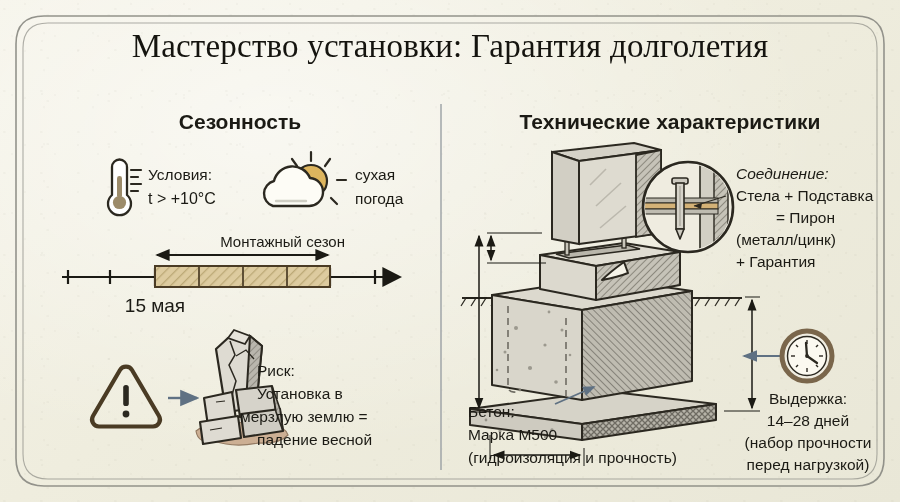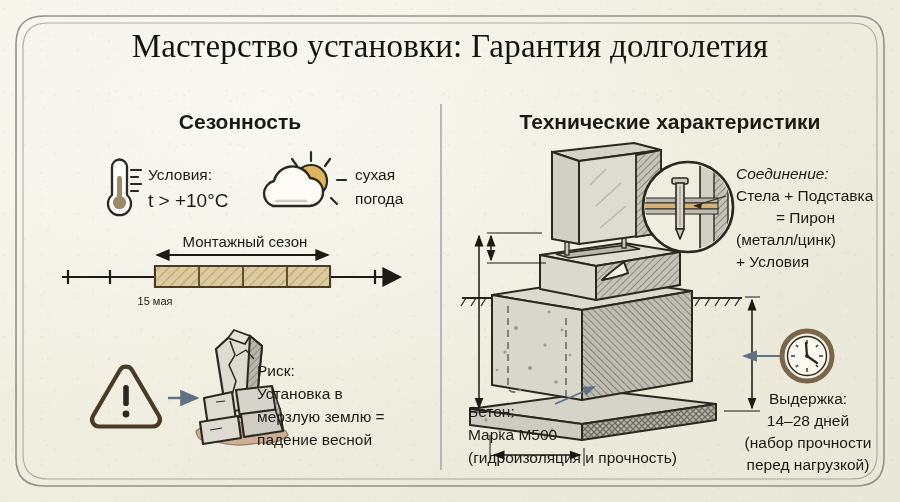--- a/index.html
+++ b/index.html
@@ -102,21 +102,21 @@
         <line x1="337" y1="180" x2="346" y2="180"></line>
         <line x1="331" y1="198" x2="337" y2="204"></line>
       </g>
       <circle cx="311" cy="181" r="16" fill="#ddb55e" stroke="#2b2820" stroke-width="2.2"></circle>
       <path d="M273 206 a13 13 0 0 1 1 -25 a19 19 0 0 1 36 -3 a13.5 13.5 0 0 1 -2 28 Z" fill="#fdfcf6" stroke="#2b2820" stroke-width="2.4" stroke-linejoin="round"></path>
       <path d="M276 201 h30" stroke="#cfcec4" stroke-width="2.4" stroke-linecap="round"></path>
     </g>
   </svg>
 
   <div class="lbl" style="left:148px; top:165px;">Условия:</div>
-  <div class="lbl" style="left:148px; top:189px; font-size:19px;">t &gt; +10°C</div>
+  <div class="lbl" style="left:148px; top:189px; font-size:16px;">t &gt; +10°C</div>
   <div class="lbl" style="left:355px; top:165px;">сухая</div>
   <div class="lbl" style="left:355px; top:189px;">погода</div>
 
   <svg class="abs" width="900" height="502">
     <defs>
       <pattern id="hatchTan" width="7" height="7" patternTransform="rotate(45)" patternUnits="userSpaceOnUse">
         <rect width="7" height="7" fill="#ddcb9f"></rect>
         <line x1="0" y1="0" x2="0" y2="7" stroke="#b9a madeup"></line>
         <line x1="0" y1="0" x2="0" y2="7" stroke="#bca977" stroke-width="2.6"></line>
       </pattern>
@@ -143,22 +143,22 @@
     <rect x="155" y="266" width="175" height="21" fill="url(#hatchTan)" stroke="#4a3b24" stroke-width="2"></rect>
     <g stroke="#4a3b24" stroke-width="1.7">
       <line x1="199" y1="266" x2="199" y2="287"></line>
       <line x1="243" y1="266" x2="243" y2="287"></line>
       <line x1="287" y1="266" x2="287" y2="287"></line>
     </g>
 
     <line x1="157" y1="255" x2="328" y2="255" stroke="#1b1a14" stroke-width="1.8" marker-start="url(#arrLs)" marker-end="url(#arrRs)"></line>
   </svg>
 
-  <div class="lbl c" style="left:145px; top:232px; width:200px; font-size:15px;">Монтажный сезон</div>
-  <div class="lbl c" style="left:105px; top:294px; width:100px; font-size:11px;">15 мая</div>
+  <div class="lbl c" style="left:145px; top:232px; width:200px; font-size:15px;text-align:right;">Монтажный сезон</div>
+  <div class="lbl c" style="left:105px; top:294px; width:100px; font-size:19px;">15 мая</div>
 
   <svg class="abs" width="900" height="502">
     <defs>
       <pattern id="hatchGray" width="5" height="5" patternTransform="rotate(45)" patternUnits="userSpaceOnUse">
         <rect width="5" height="5" fill="#b9b6ad"></rect>
         <line x1="0" y1="0" x2="0" y2="5" stroke="#8d8a80" stroke-width="1.8"></line>
       </pattern>
       <marker id="arrBlue" markerWidth="8" markerHeight="8" refX="7" refY="4" orient="auto">
         <path d="M0 0.6 L8 4 L0 7.4 Z" fill="#5f7183"></path>
       </marker>
@@ -186,21 +186,21 @@
       <path d="M236 390 L272 386 L276 412 L240 417 Z" fill="#d6d3ca" stroke="#2b2820" stroke-width="2.1" stroke-linejoin="round"></path>
       <path d="M200 422 L238 416 L241 438 L203 444 Z" fill="#dedbd2" stroke="#2b2820" stroke-width="2.1" stroke-linejoin="round"></path>
       <path d="M241 414 L280 409 L283 431 L244 437 Z" fill="#cfccc3" stroke="#2b2820" stroke-width="2.1" stroke-linejoin="round"></path>
       <path d="M272 386 L280 409 L283 431 L276 412 Z" fill="url(#hatchGray)" stroke="#2b2820" stroke-width="1.6"></path>
       <path d="M210 430 l12 -2 M216 402 l9 -1" stroke="#2b2820" stroke-width="1.1" fill="none"></path>
     </g>
   </svg>
 
   <div class="lbl" style="left:257px; top:361px;">Риск:</div>
   <div class="lbl" style="left:257px; top:384px;">Установка в</div>
-  <div class="lbl" style="left:257px; top:407px;">мерзлую землю =</div>
+  <div class="lbl" style="left:240px; top:407px;">мерзлую землю =</div>
   <div class="lbl" style="left:257px; top:430px;">падение весной</div>
 
   <svg class="abs" width="900" height="502">
     <defs>
       <pattern id="hatchSide" width="5" height="5" patternTransform="rotate(45)" patternUnits="userSpaceOnUse">
         <rect width="5" height="5" fill="#c6c3b8"></rect>
         <line x1="0" y1="0" x2="0" y2="5" stroke="#7d7a6f" stroke-width="1.6"></line>
       </pattern>
       <pattern id="hatchSide2" width="5" height="5" patternTransform="rotate(-45)" patternUnits="userSpaceOnUse">
         <rect width="5" height="5" fill="#bfbcb1"></rect>
@@ -355,21 +355,21 @@
       <line x1="807" y1="356" x2="806" y2="343" stroke="#2b2820" stroke-width="2.3" stroke-linecap="round"></line>
       <line x1="807" y1="356" x2="817" y2="363" stroke="#2b2820" stroke-width="2.3" stroke-linecap="round"></line>
       <circle cx="807" cy="356" r="1.9" fill="#2b2820"></circle>
     </g>
   </svg>
 
   <div class="lbl" style="left:736px; top:164px;font-style:italic;">Соединение:</div>
   <div class="lbl" style="left:736px; top:186px;">Стела + Подставка</div>
   <div class="lbl" style="left:736px; top:208px;margin-left:40px;">= Пирон</div>
   <div class="lbl" style="left:736px; top:230px;">(металл/цинк)</div>
-  <div class="lbl" style="left:736px; top:252px;">+ Условия</div>
+  <div class="lbl" style="left:736px; top:252px;">+ Гарантия</div>
 
   <div class="lbl" style="left:468px; top:402px;">Бетон:</div>
   <div class="lbl" style="left:468px; top:425px;">Марка М500</div>
   <div class="lbl" style="left:468px; top:448px;">(гидроизоляция и прочность)</div>
 
   <div class="lbl c" style="left:732px; top:389px; width:152px;">Выдержка:</div>
   <div class="lbl c" style="left:732px; top:411px; width:152px;">14–28 дней</div>
   <div class="lbl c" style="left:726px; top:455px; width:164px;">перед нагрузкой)</div>
   <div class="lbl c" style="left:726px; top:433px; width:164px;">(набор прочности</div>
 </div>

